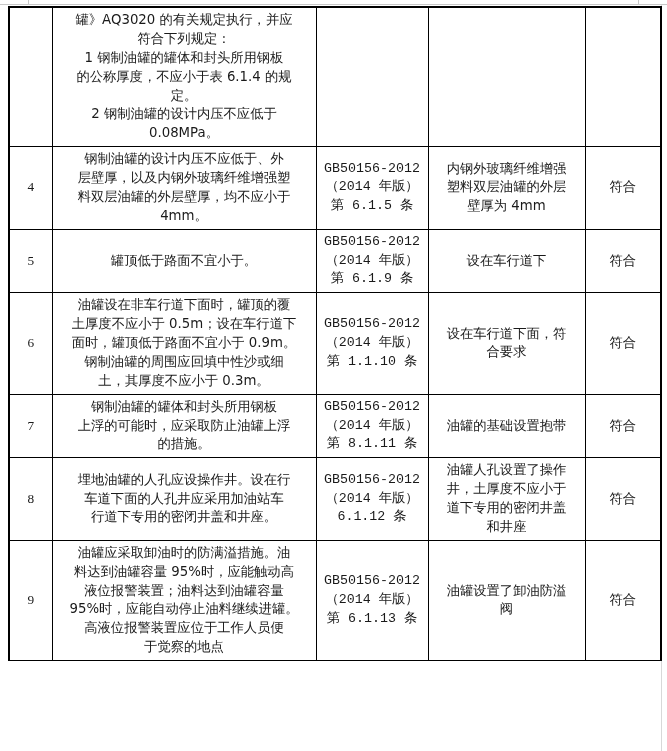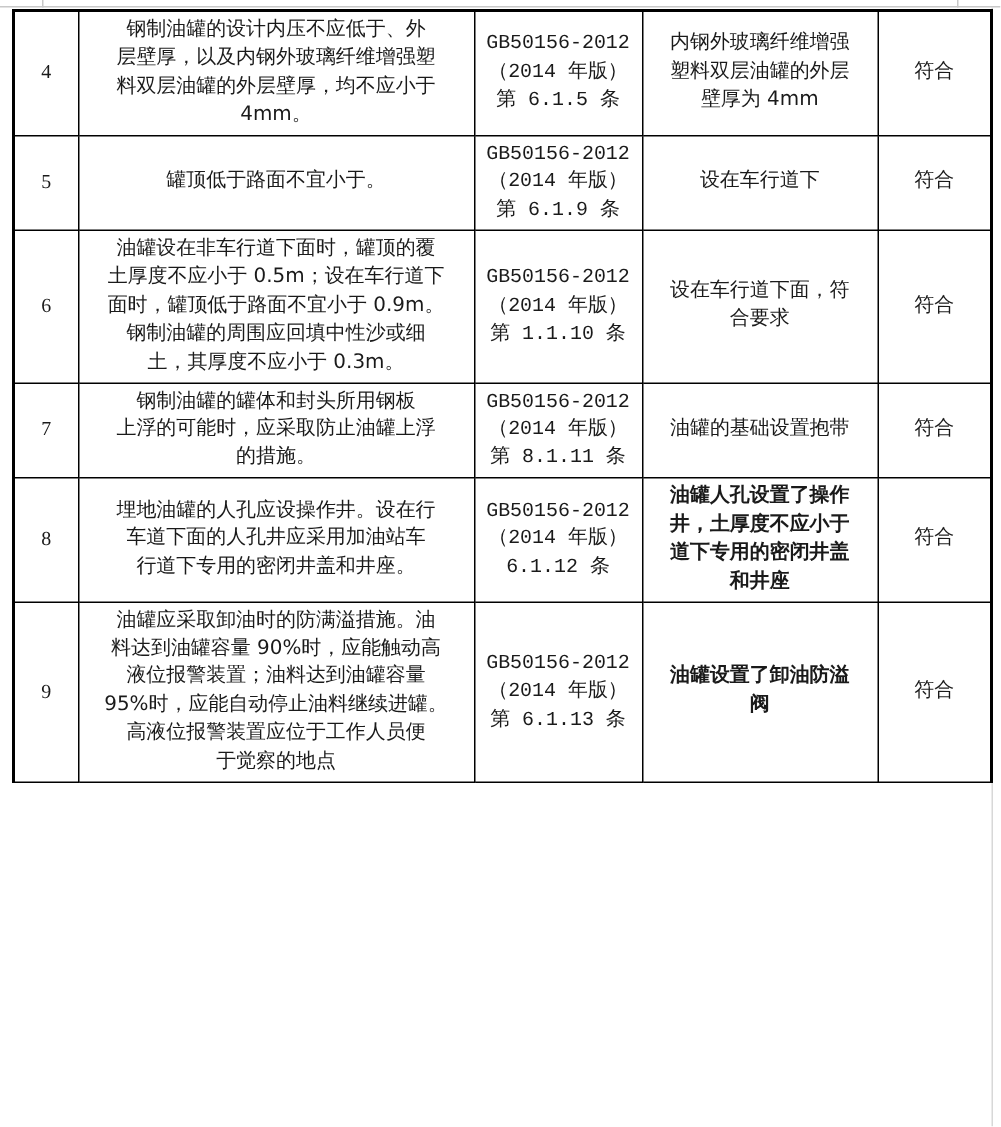--- a/index.html
+++ b/index.html
@@ -98,21 +98,20 @@
     color: #241c14;
     line-height: 1.55;
   }
 
   .cell-act {
     text-align: center;
   }
 
   .cell-act.left {
     text-align: left;
-    font-weight: bold;
   }
 
   .cell-res {
     text-align: center;
   }
 
   
   .row-cont .cell-req {
     padding-top: 4px;
     padding-bottom: 4px;
@@ -128,20 +127,35 @@
 
 <table id="doc-table">
   <colgroup>
     <col class="col-no">
     <col class="col-req">
     <col class="col-std">
     <col class="col-act">
     <col class="col-res">
   </colgroup>
   <tbody id="table-body">
+      <tr class="row-cont">
+        <td class="cell-no"></td>
+        <td class="cell-req">
+          <div>罐》AQ3020 的有关规定执行，并应</div>
+          <div>符合下列规定：</div>
+          <div>1  钢制油罐的罐体和封头所用钢板</div>
+          <div>的公称厚度，不应小于表 6.1.4 的规</div>
+          <div>定。</div>
+          <div>2  钢制油罐的设计内压不应低于</div>
+          <div>0.08MPa。</div>
+        </td>
+        <td class="cell-std"></td>
+        <td class="cell-act"></td>
+        <td class="cell-res"></td>
+      </tr>
       <tr>
         <td class="cell-no">4</td>
         <td class="cell-req">
           <div>钢制油罐的设计内压不应低于、外</div>
           <div>层壁厚，以及内钢外玻璃纤维增强塑</div>
           <div>料双层油罐的外层壁厚，均不应小于</div>
           <div>4mm。</div>
         </td>
         <td class="cell-std">
           <div>GB50156-2012</div>
@@ -224,21 +238,21 @@
           <div>井，土厚度不应小于</div>
           <div>道下专用的密闭井盖</div>
           <div>和井座</div>
         </td>
         <td class="cell-res">符合</td>
       </tr>
       <tr>
         <td class="cell-no">9</td>
         <td class="cell-req">
           <div>油罐应采取卸油时的防满溢措施。油</div>
-          <div>料达到油罐容量 90%时，应能触动高</div>
+          <div>料达到油罐容量 95%时，应能触动高</div>
           <div>液位报警装置；油料达到油罐容量</div>
           <div>95%时，应能自动停止油料继续进罐。</div>
           <div>高液位报警装置应位于工作人员便</div>
           <div>于觉察的地点</div>
         </td>
         <td class="cell-std">
           <div>GB50156-2012</div>
           <div>（2014 年版）</div>
           <div>第 6.1.13 条</div>
         </td>

